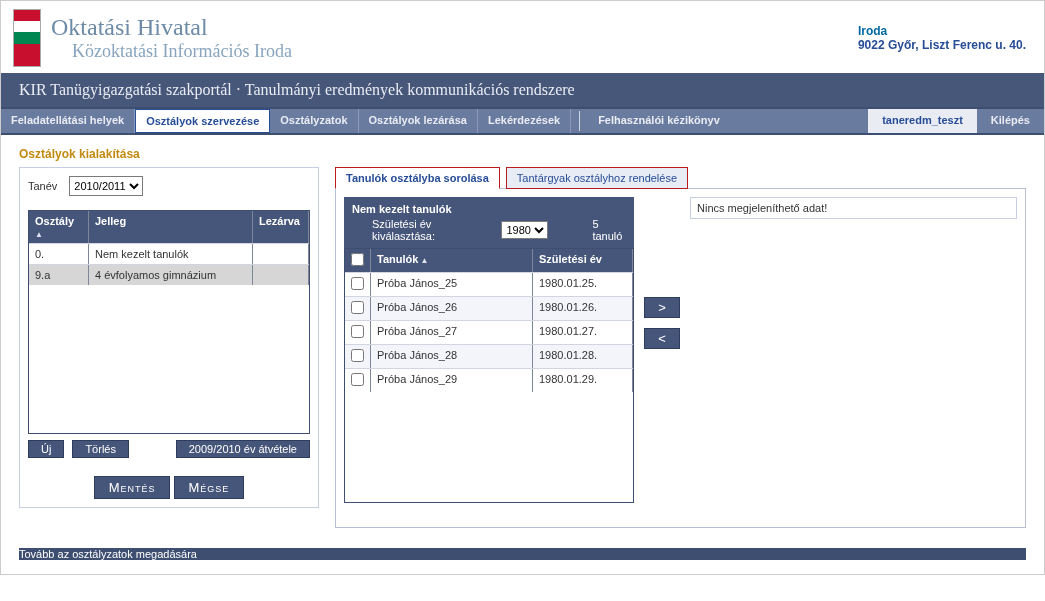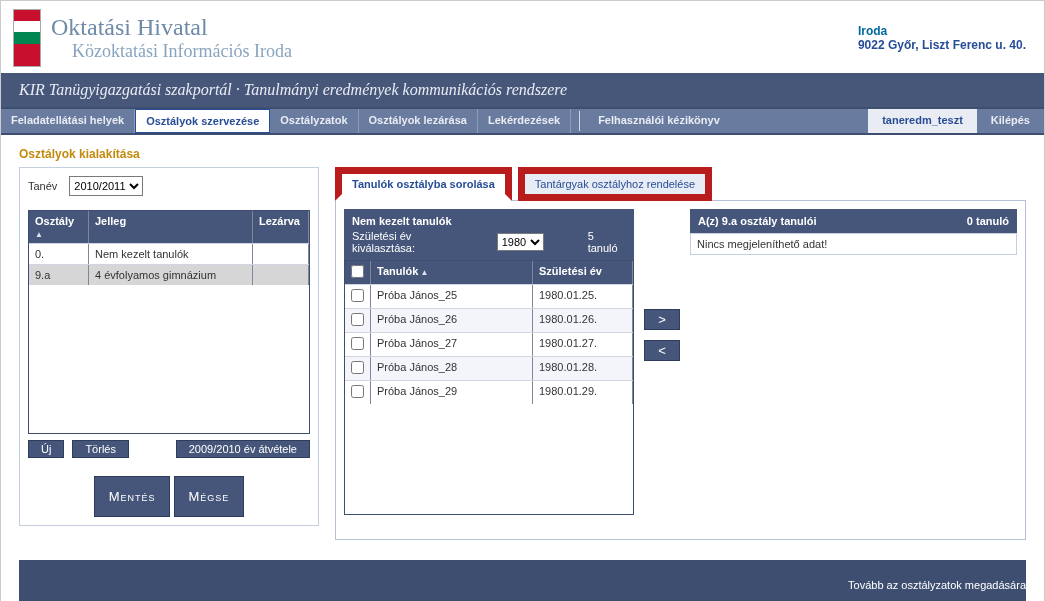--- a/index.html
+++ b/index.html
@@ -25,21 +25,21 @@
   }
   .title-main { font-size: 24px; color: #6d8aa6; font-family: "Palatino Linotype", Georgia, serif; }
   .title-sub  { font-size: 18px; color: #88a4be; font-family: "Palatino Linotype", Georgia, serif; margin-left: 21px; }
   .header-right { text-align: left; color: #274d97; font-weight: bold; font-size: 12px; }
   .header-right .dept { color: #0369a1; }
   .header-right .addr { color: #274d97; }
 
   
   .crumb {
     background: #47577a; color: #e9ecf3; font-size: 16px;
-    padding: 8px 18px; font-family: "Palatino Linotype", Georgia, serif; font-style: italic;
+    padding: 8px 18px; font-family: "Palatino Linotype", Georgia, serif;
   }
 
   
   .nav {
     display: flex; background: #6a7ba0; color: #e9ecf3;
     border-top: 2px solid #3d4e70; border-bottom: 2px solid #3d4e70;
     align-items: stretch; font-weight: bold;
   }
   .nav-item {
     padding: 5px 10px; font-size: 11px; cursor: pointer;
@@ -90,60 +90,60 @@
   .lc1{width:60px}.lc2{flex:1}.lc3{width:56px}
   .sort::after{ content:" ▲"; font-size:8px; color:#dfe4f0; }
 
   .btn {
     display:inline-block; background:#46567a; color:#fff; border:1px solid #2e3d5b;
     padding: 2px 12px; font: inherit; cursor:pointer;
   }
   .btn-row { display:flex; gap:8px; margin-top:6px; }
   .big-btns { text-align:center; margin-top:18px; }
   .big-btns .btn {
-    font-variant: small-caps; letter-spacing: 1px; font-size: 13px; padding: 12px 14px;
+    font-variant: small-caps; letter-spacing: 1px; font-size: 13px; padding: 3px 14px;
   }
 
   
   .tabs { display:flex; gap:6px; margin-bottom:-1px; }
   .tab {
-    border:7px solid #b91c1c; padding:4px 10px; background:#e8ecf5;
+    border:1px solid #b91c1c; padding:4px 10px; background:#e8ecf5;
     color:#274d97; cursor:pointer; font-size:11px;
   }
   .tab.active { background:#fff; border-bottom-color:#fff; font-weight:bold; }
   .tab-pane {
     border:1px solid #b6bfd3; padding:8px; background:#fff;
     min-height: 340px;
     display:flex; gap:10px; align-items:flex-start;
   }
 
   .subpanel { display:flex; flex-direction:column; }
   .subpanel.left { width: 290px; }
   .subpanel.right { flex:1; }
   .sub-head {
     background:#46567a; color:#fff; padding:6px 8px; font-weight:bold; font-size:11px;
   }
-  .sub-head-line2 { display:flex; align-items:center; gap:22px; font-weight:normal; margin-top:3px; }
+  .sub-head-line2 { display:flex; align-items:center; gap:22px; font-weight:normal; margin-top:3px;margin-left:20px; }
 
   .stud-grid .grid-head .gc, .stud-grid .grid-row .gc { }
   .sc0{width:26px; text-align:center}
   .sc1{flex:1}
   .sc2{width:100px}
   .stud-grid .grid-body { height: 230px; }
   input[type=checkbox]{ margin:0; }
 
   .mover { display:flex; flex-direction:column; gap:10px; justify-content:center; padding-top:100px; }
   .mover .btn { width:36px; text-align:center; padding:2px 0; font-size:13px; }
 
   .r-empty {
     border:1px solid #c6cfe0; background:#fff; padding:4px 6px;
   }
 
   .footer-bar {
-    background:#3d4e70; color:#fff; text-align:right; padding:19px 0; font-size:11px;
+    background:#3d4e70; color:#fff; text-align:left; padding:0 0; font-size:11px;
     margin: 6px 18px 14px 18px; cursor:pointer;
   }
 </style>
 </head>
 <body>
 
 <div class="page">
 
   <div class="header">
     <div class="header-left">
@@ -274,25 +274,20 @@
               </div>
             </div>
           </div>
 
           <div class="mover">
             <button class="btn">&gt;</button>
             <button class="btn">&lt;</button>
           </div>
 
           <div class="subpanel right">
-            <div class="sub-head" style="display:flex;">
-              <span>A(z) 9.a osztály tanulói</span>
-              <span style="flex:1"></span>
-              <span>0 tanuló</span>
-            </div>
             <div class="r-empty">Nincs megjeleníthető adat!</div>
           </div>
 
         </div>
       </div>
 
     </div>
   </div>
 
   <div class="footer-bar">Tovább az osztályzatok megadására</div>

